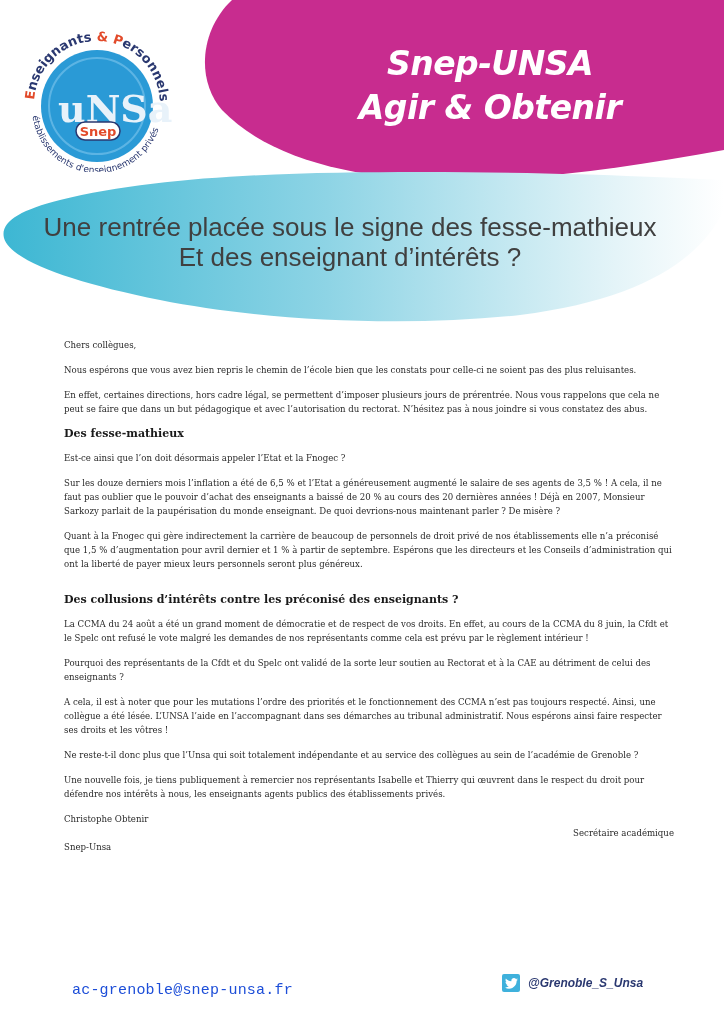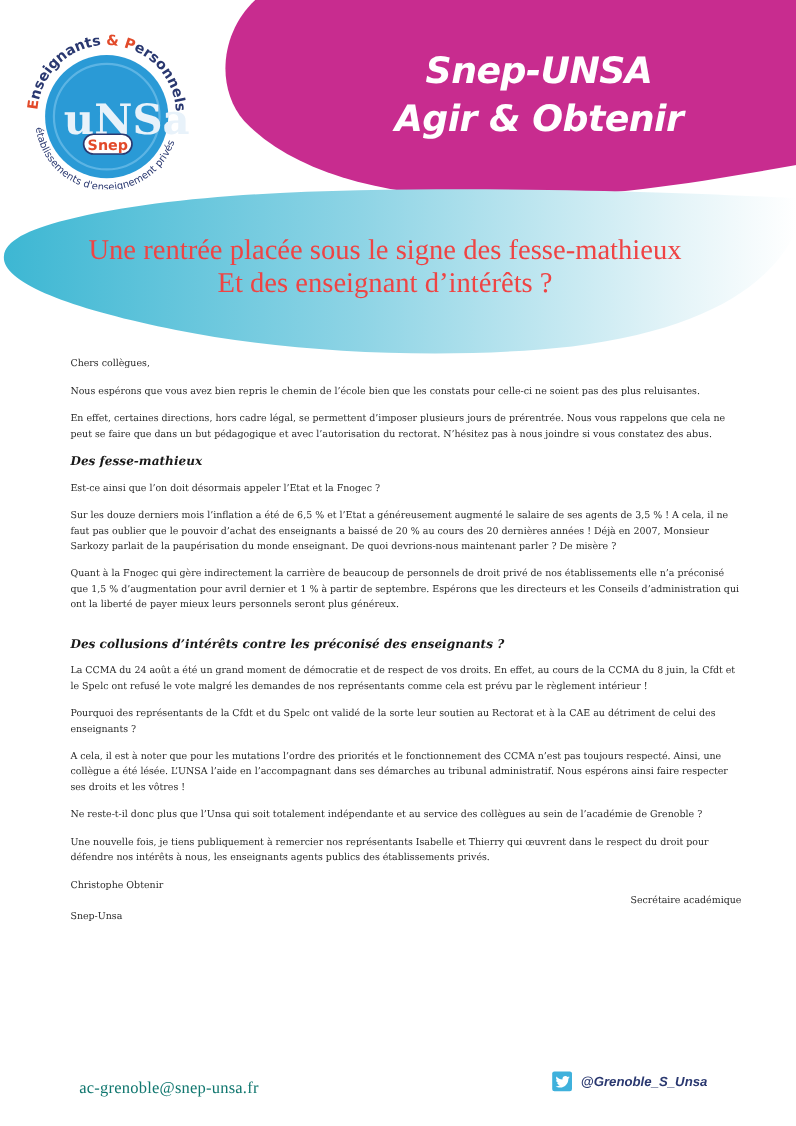--- a/index.html
+++ b/index.html
@@ -1,28 +1,28 @@
 <!DOCTYPE html>
 <html><head>
   <meta charset="utf-8">
   <style>
     html, body { margin: 0; padding: 0; background: #ffffff; }
     body { width: 724px; height: 1024px; position: relative; overflow: hidden; font-family: "DejaVu Serif", serif; color: #222; }
     .magenta-blob { position: absolute; left: 0; top: 0; width: 724px; height: 200px; }
     .cyan-blob { position: absolute; left: 0; top: 150px; width: 724px; height: 180px; }
     .logo { position: absolute; left: 12px; top: 22px; width: 170px; height: 150px; }
     .brand-title { position: absolute; left: 300px; top: 42px; width: 380px; text-align: center; color: #ffffff; font-family: "DejaVu Sans", sans-serif; font-weight: bold; font-style: italic; font-size: 33px; line-height: 44px; letter-spacing: -0.5px; }
-    .headline { position: absolute; left: 30px; top: 212px; width: 640px; text-align: center; font-family: Liberation Serif, serif; font-size: 26px; line-height: 30px; color: #ef4444; }
-    .content { position: absolute; left: 64px; top: 324px; width: 610px; font-family: "DejaVu Serif", serif; font-size: 8.6px; line-height: 14px; color: #2a2a2a; }
+    .headline { position: absolute; left: 30px; top: 212px; width: 640px; text-align: center; font-family: Liberation Sans, sans-serif; font-size: 26px; line-height: 30px; color: #404040; }
+    .content { position: absolute; left: 64px; top: 338px; width: 610px; font-family: "DejaVu Serif", serif; font-size: 8.6px; line-height: 14px; color: #2a2a2a; }
     .content p { margin: 0 0 11px 0; }
-    .content h2 { font-family: "DejaVu Serif", serif; font-size: 11px; font-weight: bold; margin: 0 0 10px 0; color: #1a1a1a; font-style: italic; }
+    .content h2 { font-family: "DejaVu Serif", serif; font-size: 11px; font-weight: bold; margin: 0 0 10px 0; color: #1a1a1a; }
     .content h2.second { margin-top: 22px; }
     .content .closing { margin-top: 30px; }
     .sig-line { display: block; }
-    .email { position: absolute; left: 72px; top: 982px; font-family: Liberation Serif, serif; font-size: 15px; color: #0f766e; letter-spacing: 0.2px; }
+    .email { position: absolute; left: 72px; top: 982px; font-family: Liberation Mono, monospace; font-size: 15px; color: #1d4ed8; letter-spacing: 0.2px; }
     .twitter { position: absolute; left: 502px; top: 974px; display: flex; align-items: center; gap: 8px; }
     .twitter-icon { width: 18px; height: 18px; background: #3fb1dc; border-radius: 2px; display: flex; align-items: center; justify-content: center; }
     .twitter-handle { font-family: Liberation Sans, sans-serif; font-weight: bold; font-style: italic; font-size: 12px; color: #2a3870; }
   </style>
 </head>
 <body>
 
 <svg class="magenta-blob" viewBox="0 0 724 200" preserveAspectRatio="none">
   <path d="M232,0 L724,0 L724,150 C640,165 560,178 470,180 C360,182 270,160 222,110 C196,80 200,30 232,0 Z" fill="#c82c8f"></path>
 </svg>

